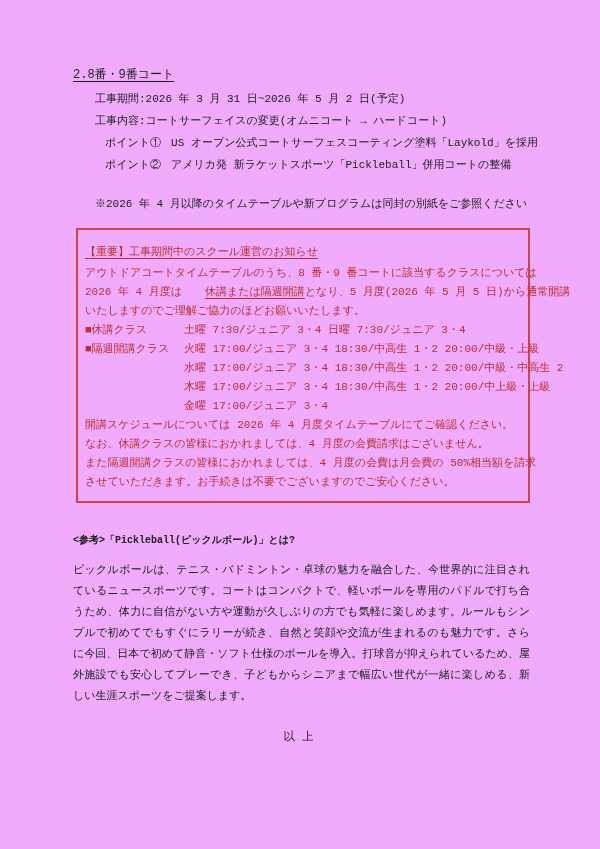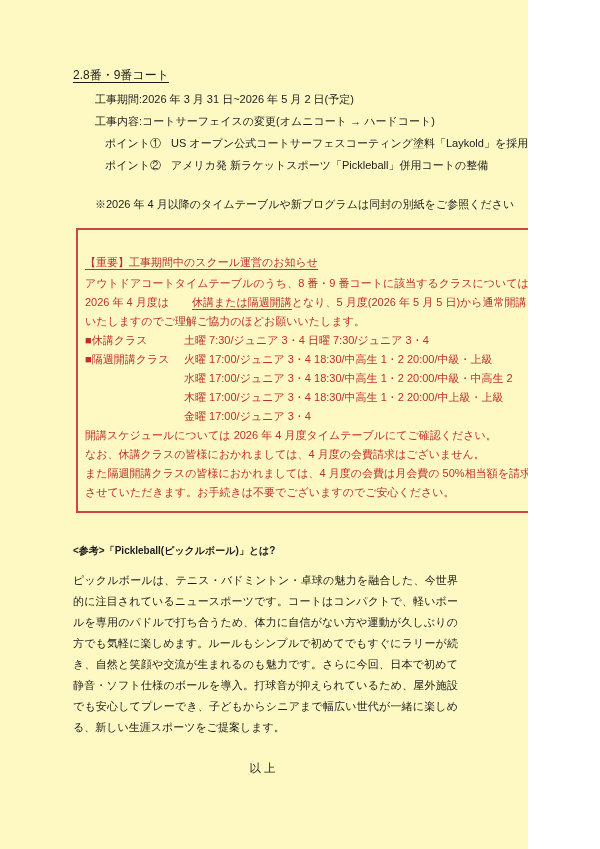--- a/index.html
+++ b/index.html
@@ -1,21 +1,21 @@
 <!DOCTYPE html>
 <html lang="ja"><head>
 <meta charset="utf-8">
 <style>
   html,body{margin:0;padding:0;background:#ffffff;}
   .page{
     position:relative;
-    width:528px;height:849px;
+    width:600px;height:849px;
     box-sizing:border-box;
-    background:#fef9c3;
-    font-family:Liberation Sans, sans-serif;
+    background:#f0abfc;
+    font-family:Liberation Mono, monospace;
     color:#1c1c1c;
     padding:64px 70px 0 73px;
     overflow:hidden;
   }
   .sec1-heading{
     font-size:12px;
     text-decoration:underline;
     text-underline-offset:3px;
     line-height:22px;
     margin:0 0 2px 0;
@@ -26,21 +26,21 @@
   .points{margin-left:32px;}
   .point-line .pt-label{margin-right:10px;}
   .note{margin-left:22px;margin-top:17px;font-size:11px;line-height:22px;white-space:nowrap;}
 
   .notice-box{
     box-sizing:border-box;
     margin-top:13px;
     margin-left:3px;
     width:454px;
     border:2px solid #cf4444;
-    padding:23px 7px 9px 7px;
+    padding:13px 7px 9px 7px;
     color:#bf2f2f;
     font-size:11px;
     line-height:19px;
   }
   .notice-title{
     text-decoration:underline;
     text-underline-offset:3px;
     margin-bottom:2px;
     white-space:nowrap;
   }

